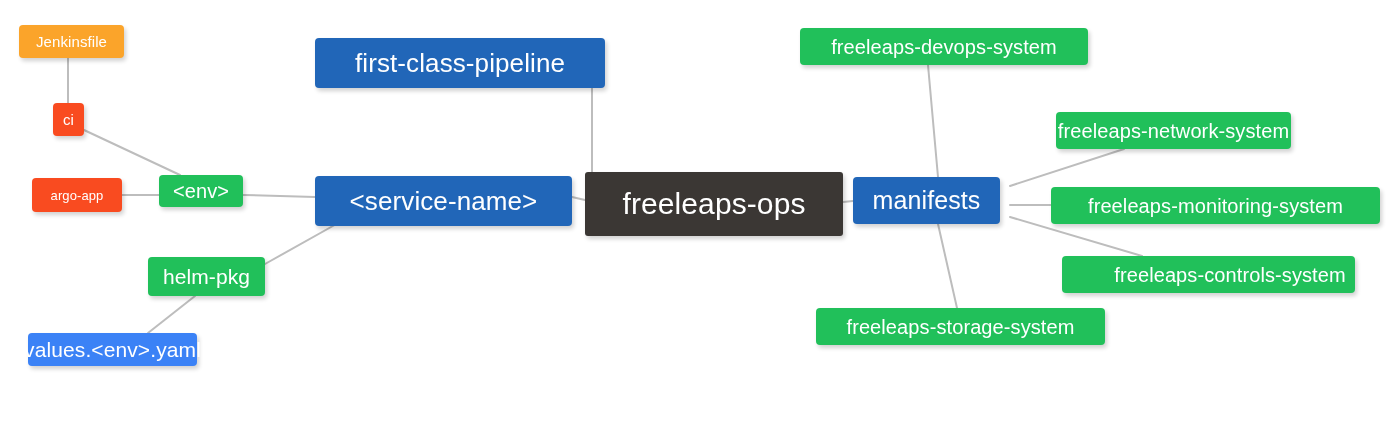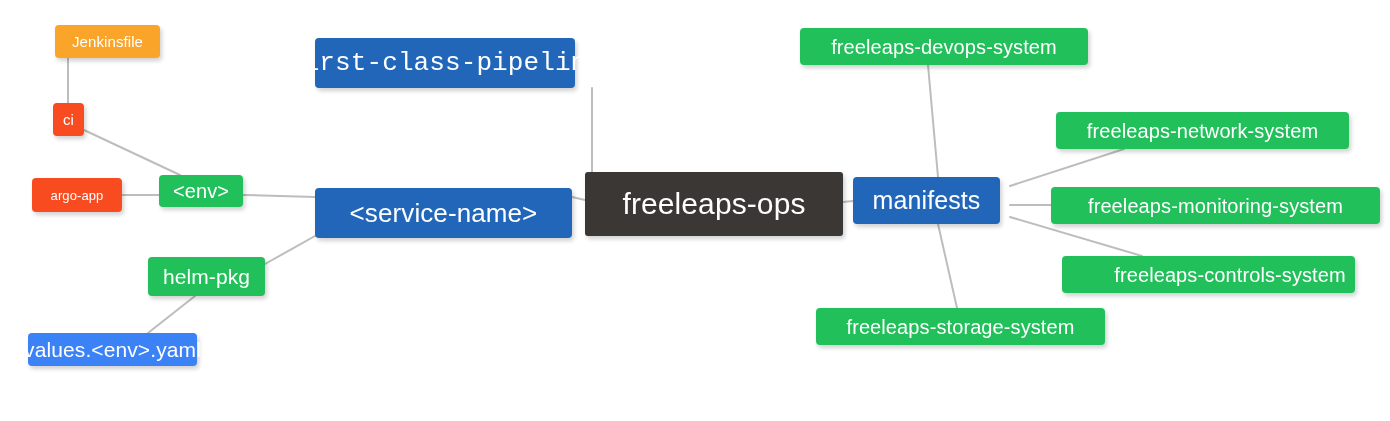--- a/index.html
+++ b/index.html
@@ -40,21 +40,21 @@
     letter-spacing: 0.1px;
     box-shadow: 2px 3px 4px rgba(0,0,0,0.18);
     user-select: none;
   }
   .node.root {
     background: #3b3734;
     border-radius: 3px;
   }
   .node.blue { background: #2166b8; }
   .node.green { background: #21c05a; }
-  .node.orange { background: #fba42a; margin-left: 36px; }
+  .node.orange { background: #fba42a; }
   .node.red { background: #f94b20; }
 </style>
 </head>
 <body>
 
 <div id="canvas">
   <svg id="edges" viewBox="0 0 1390 421" width="1390" height="421" aria-hidden="true">
       <line x1="585" y1="200" x2="572" y2="197" stroke="#bdbdbd" stroke-width="2" stroke-linecap="round"></line>
       <line x1="592" y1="175" x2="592" y2="88" stroke="#bdbdbd" stroke-width="2" stroke-linecap="round"></line>
       <line x1="843" y1="202" x2="853" y2="201" stroke="#bdbdbd" stroke-width="2" stroke-linecap="round"></line>
@@ -65,28 +65,28 @@
       <line x1="68" y1="103" x2="68" y2="58" stroke="#bdbdbd" stroke-width="2" stroke-linecap="round"></line>
       <line x1="195" y1="296" x2="148" y2="333" stroke="#bdbdbd" stroke-width="2" stroke-linecap="round"></line>
       <line x1="938" y1="177" x2="928" y2="65" stroke="#bdbdbd" stroke-width="2" stroke-linecap="round"></line>
       <line x1="1010" y1="186" x2="1124" y2="149" stroke="#bdbdbd" stroke-width="2" stroke-linecap="round"></line>
       <line x1="1010" y1="205" x2="1051" y2="205" stroke="#bdbdbd" stroke-width="2" stroke-linecap="round"></line>
       <line x1="1010" y1="217" x2="1142" y2="256" stroke="#bdbdbd" stroke-width="2" stroke-linecap="round"></line>
       <line x1="938" y1="224" x2="957" y2="308" stroke="#bdbdbd" stroke-width="2" stroke-linecap="round"></line>
     </svg>
   <div id="node-layer">
       <div class="node root" style="left: 585px; top: 172px; width: 258px; height: 64px; font-size: 30px; background: rgb(59, 55, 52); color: rgb(255, 255, 255);">freeleaps-ops</div>
-      <div class="node blue" style="left: 315px; top: 188px; width: 257px; height: 50px; font-size: 26px; background: rgb(33, 102, 184); color: rgb(255, 255, 255);">&lt;service-name&gt;</div>
-      <div class="node blue" style="left: 315px; top: 38px; width: 260px; height: 50px; font-size: 26px; background: rgb(33, 102, 184); color: rgb(255, 255, 255); font-family: Liberation Mono, monospace;">first-class-pipeline</div>
+      <div class="node blue" style="left: 315px; top: 176px; width: 257px; height: 50px; font-size: 26px; background: rgb(33, 102, 184); color: rgb(255, 255, 255);">&lt;service-name&gt;</div>
+      <div class="node blue" style="left: 315px; top: 38px; width: 290px; height: 50px; font-size: 26px; background: rgb(33, 102, 184); color: rgb(255, 255, 255);">first-class-pipeline</div>
       <div class="node blue" style="left: 853px; top: 177px; width: 147px; height: 47px; font-size: 25px; background: rgb(33, 102, 184); color: rgb(255, 255, 255);">manifests</div>
       <div class="node green" style="left: 159px; top: 175px; width: 84px; height: 32px; font-size: 20px; background: rgb(33, 192, 90); color: rgb(255, 255, 255);">&lt;env&gt;</div>
       <div class="node green" style="left: 148px; top: 257px; width: 117px; height: 39px; font-size: 21px; background: rgb(33, 192, 90); color: rgb(255, 255, 255);">helm-pkg</div>
       <div class="node red" style="left: 53px; top: 103px; width: 31px; height: 33px; font-size: 15px; background: rgb(249, 75, 32); color: rgb(255, 255, 255);">ci</div>
       <div class="node orange" style="left: 19px; top: 25px; width: 105px; height: 33px; font-size: 15px; background: rgb(251, 164, 42); color: rgb(255, 255, 255);">Jenkinsfile</div>
       <div class="node red" style="left: 32px; top: 178px; width: 90px; height: 34px; font-size: 13px; background: rgb(249, 75, 32); color: rgb(255, 255, 255);">argo-app</div>
       <div class="node red" style="left: 8px; top: 333px; width: 169px; height: 33px; font-size: 21px; background: #3b82f6; color: rgb(255, 255, 255); margin-left: 20px;">values.&lt;env&gt;.yaml</div>
       <div class="node green" style="left: 800px; top: 28px; width: 288px; height: 37px; font-size: 20px; background: rgb(33, 192, 90); color: rgb(255, 255, 255);">freeleaps-devops-system</div>
-      <div class="node green" style="left: 1056px; top: 112px; width: 293px; height: 37px; font-size: 20px; background: rgb(33, 192, 90); color: rgb(255, 255, 255);">freeleaps-network-system</div>
+      <div class="node green" style="left: 1056px; top: 112px; width: 235px; height: 37px; font-size: 20px; background: rgb(33, 192, 90); color: rgb(255, 255, 255);">freeleaps-network-system</div>
       <div class="node green" style="left: 1051px; top: 187px; width: 329px; height: 37px; font-size: 20px; background: rgb(33, 192, 90); color: rgb(255, 255, 255);">freeleaps-monitoring-system</div>
       <div class="node green" style="left: 1062px; top: 256px; width: 293px; height: 37px; font-size: 20px; background: rgb(33, 192, 90); color: rgb(255, 255, 255); padding-left: 43px;">freeleaps-controls-system</div>
       <div class="node green" style="left: 816px; top: 308px; width: 289px; height: 37px; font-size: 20px; background: rgb(33, 192, 90); color: rgb(255, 255, 255);">freeleaps-storage-system</div>
     </div>
 </div>
 
 </body></html>

